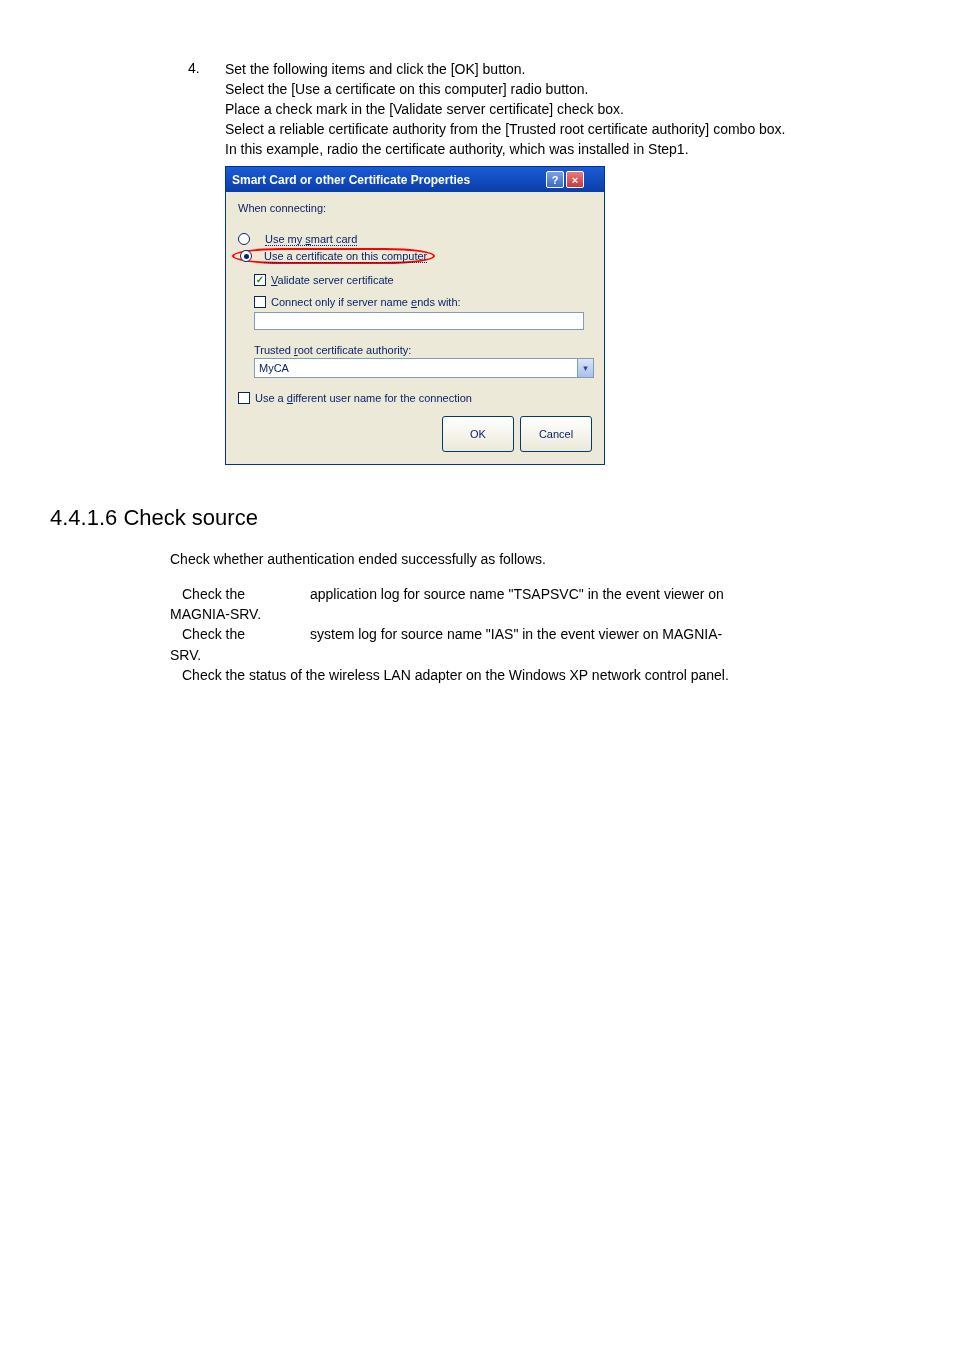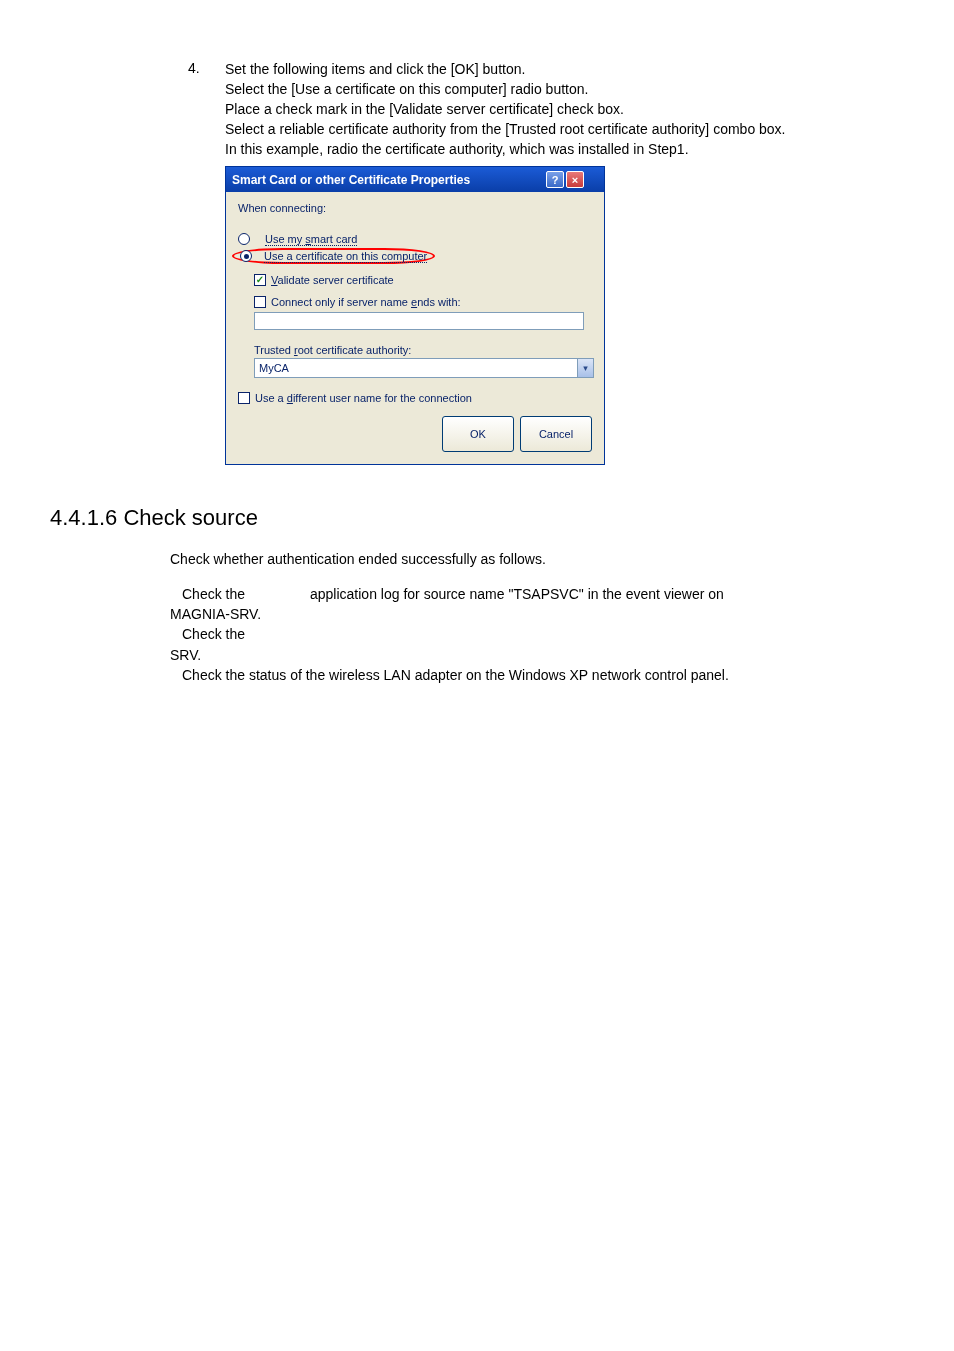--- a/index.html
+++ b/index.html
@@ -193,20 +193,21 @@
     <div style="display:flex;">
       <span class="indent" style="width:140px;">Check the</span>
       <span style="flex:1;text-align:justify">application log for source name "TSAPSVC" in the event viewer on</span>
     </div>
     <div>MAGNIA-SRV.</div>
   </div>
 
   <div class="check-block">
     <div style="display:flex;">
       <span class="indent" style="width:140px;">Check the</span>
+      <span style="flex:1;text-align:justify">system log for source name "IAS" in the event viewer on MAGNIA-</span>
     </div>
     <div>SRV.</div>
   </div>
 
   <div class="check-block">
     <span class="indent">Check the status of the wireless LAN adapter on the Windows XP network control panel.</span>
   </div>
 </div>
 
 </body></html>

